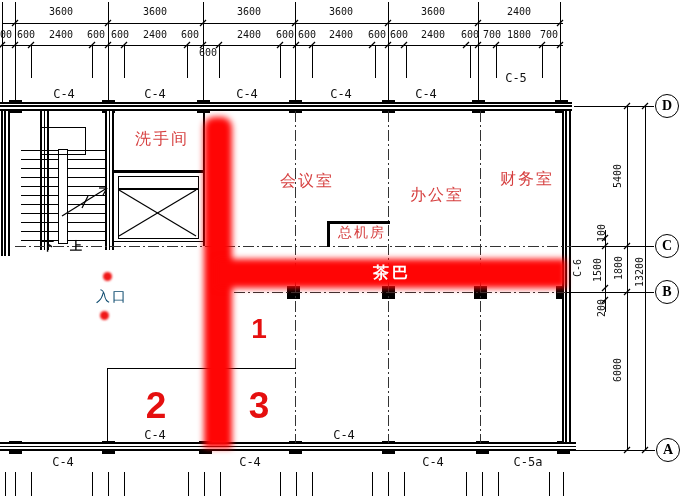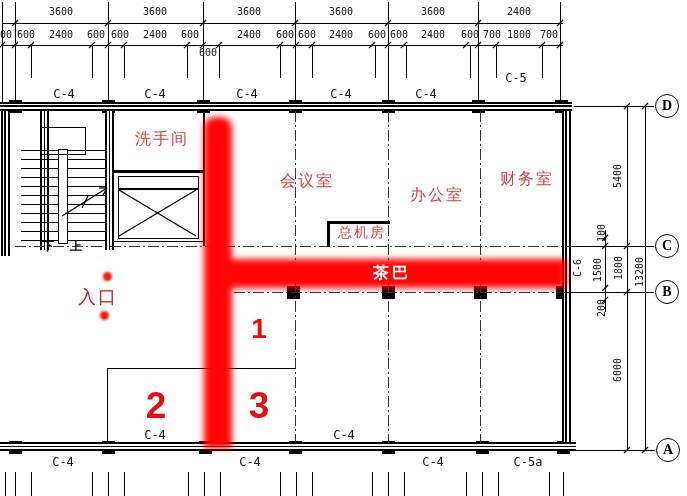--- a/index.html
+++ b/index.html
@@ -233,20 +233,20 @@
   <div class="bubble" style="left:667px;top:292px">B</div>
   <div class="bubble" style="left:668px;top:450px">A</div>
 
   <span class="room" style="left:162px;top:139px">洗手间</span>
   <span class="room" style="left:307px;top:181px">会议室</span>
   <span class="room" style="left:437px;top:195px">办公室</span>
   <span class="room" style="left:527px;top:179px">财务室</span>
   <span class="room" style="left:362px;top:233px;font-size:14px">总机房</span>
   <span class="white-on-red" style="left:392px;top:273px">茶巴</span>
 
-  <span class="room" style="left:98px;top:297px;font-size:18px;color:#b91c1c">入口</span>
+  <span class="room" style="left:112px;top:297px;font-size:14px;color:#0c4a6e">入口</span>
   <span class="num" style="left:259px;top:329px;font-size:28px">1</span>
   <span class="num" style="left:156px;top:406px;font-size:37px">2</span>
   <span class="num" style="left:259px;top:406px;font-size:37px">3</span>
   <span class="stairtxt" style="left:48px;top:246px">下</span>
   <span class="stairtxt" style="left:76px;top:246px">上</span>
 
 </div>
 
 </body></html>

